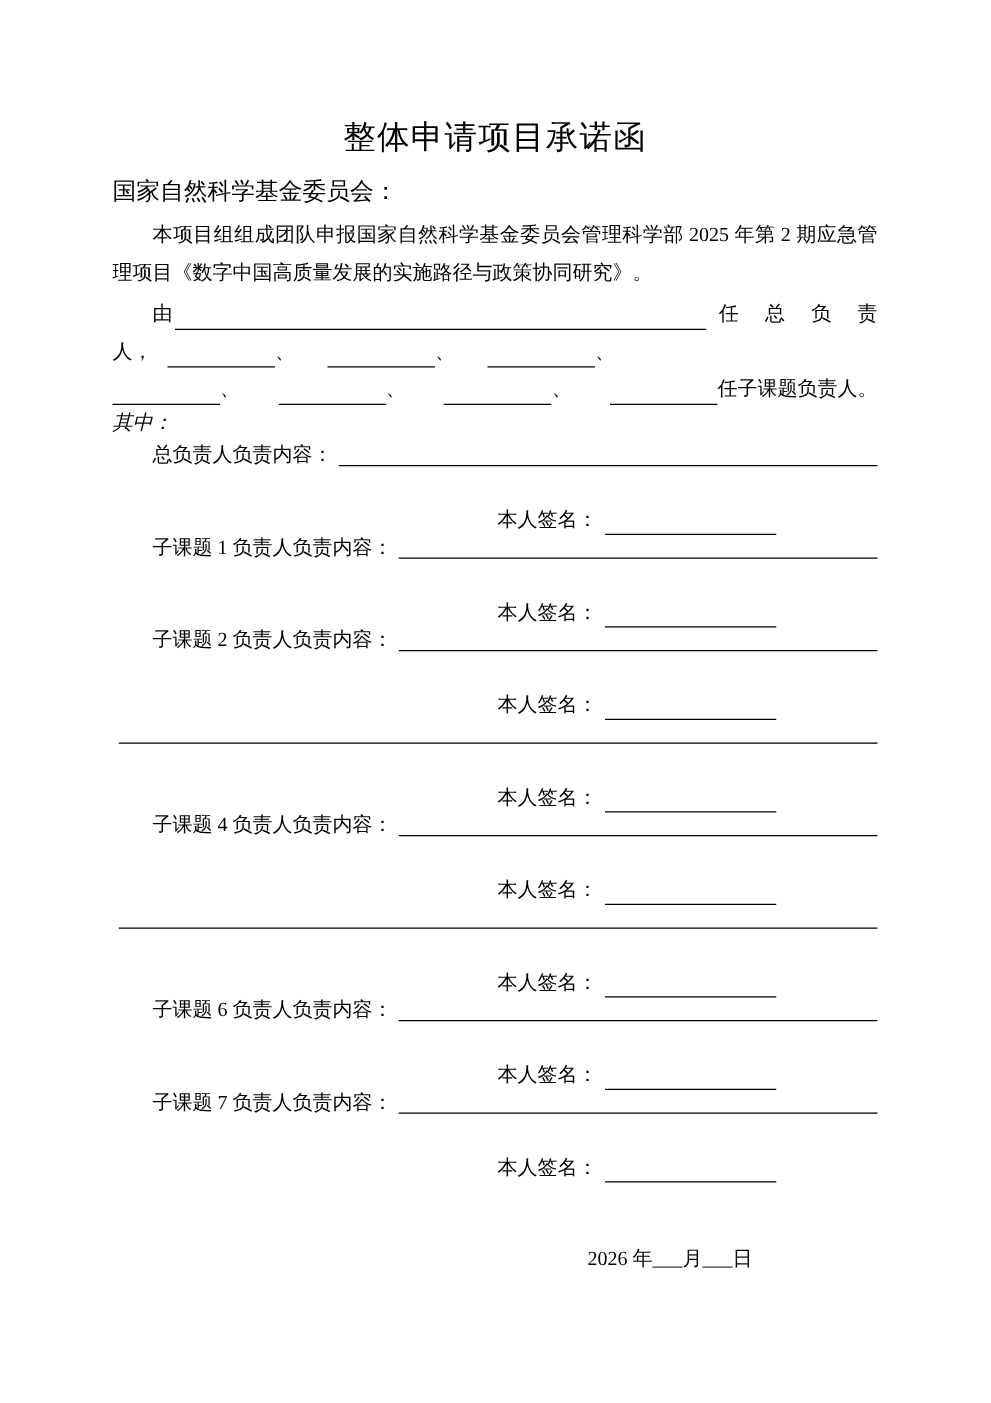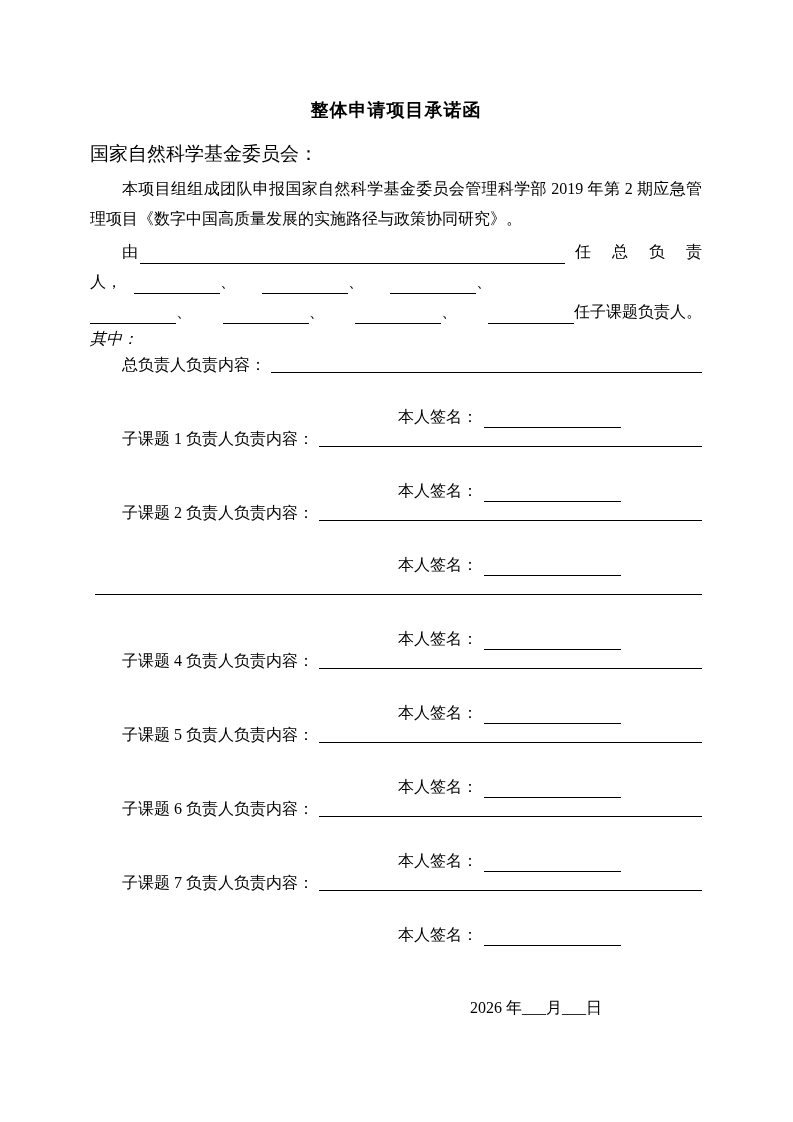--- a/index.html
+++ b/index.html
@@ -14,23 +14,23 @@
     box-sizing: border-box;
     padding: 94px 91px 0 90px;
     background: #ffffff;
     color: #000000;
     font-family: "Liberation Serif", "DejaVu Serif", serif;
     font-size: 16px;
     overflow: hidden;
   }
   .doc-title {
     margin: 0 0 14px 0;
-    font-size: 18px;
+    font-size: 26px;
     line-height: 32px;
-    font-weight: bold;
+    font-weight: normal;
     text-align: center;
     letter-spacing: 1px;
   }
   .salutation {
     margin: 0 0 6px 0;
     font-size: 19px;
     line-height: 28px;
     font-weight: normal;
     text-align: left;
   }
@@ -114,21 +114,21 @@
 </style>
 </head>
 <body>
 
 <div class="page">
 
   <h1 class="doc-title">整体申请项目承诺函</h1>
 
   <h2 class="salutation">国家自然科学基金委员会：</h2>
 
-  <p class="intro">本项目组组成团队申报国家自然科学基金委员会管理科学部 2019 年第 2 期应急管理项目《数字中国高质量发展的实施路径与政策协同研究》。</p>
+  <p class="intro">本项目组组成团队申报国家自然科学基金委员会管理科学部 2025 年第 2 期应急管理项目《数字中国高质量发展的实施路径与政策协同研究》。</p>
 
   <div class="flow-line">
     <span class="indent">由</span>
     <span class="blank grow"></span>
     <span class="spread-tail">任 总 负 责</span>
   </div>
 
   <div class="flow-line">
     <span>人，</span>
     <span class="blank name"></span>
@@ -198,21 +198,20 @@
   <div class="content-row">
     <span class="label">子课题 4 负责人负责内容：</span>
     <span class="fill"></span>
   </div>
   <div class="signature-row">
     <span>本人签名：</span>
     <span class="fill"></span>
   </div>
 
   <div class="content-row">
-    <span class="label">子课题 5 负责人负责内容：</span>
     <span class="fill"></span>
   </div>
   <div class="signature-row">
     <span>本人签名：</span>
     <span class="fill"></span>
   </div>
 
   <div class="content-row">
     <span class="label">子课题 6 负责人负责内容：</span>
     <span class="fill"></span>

